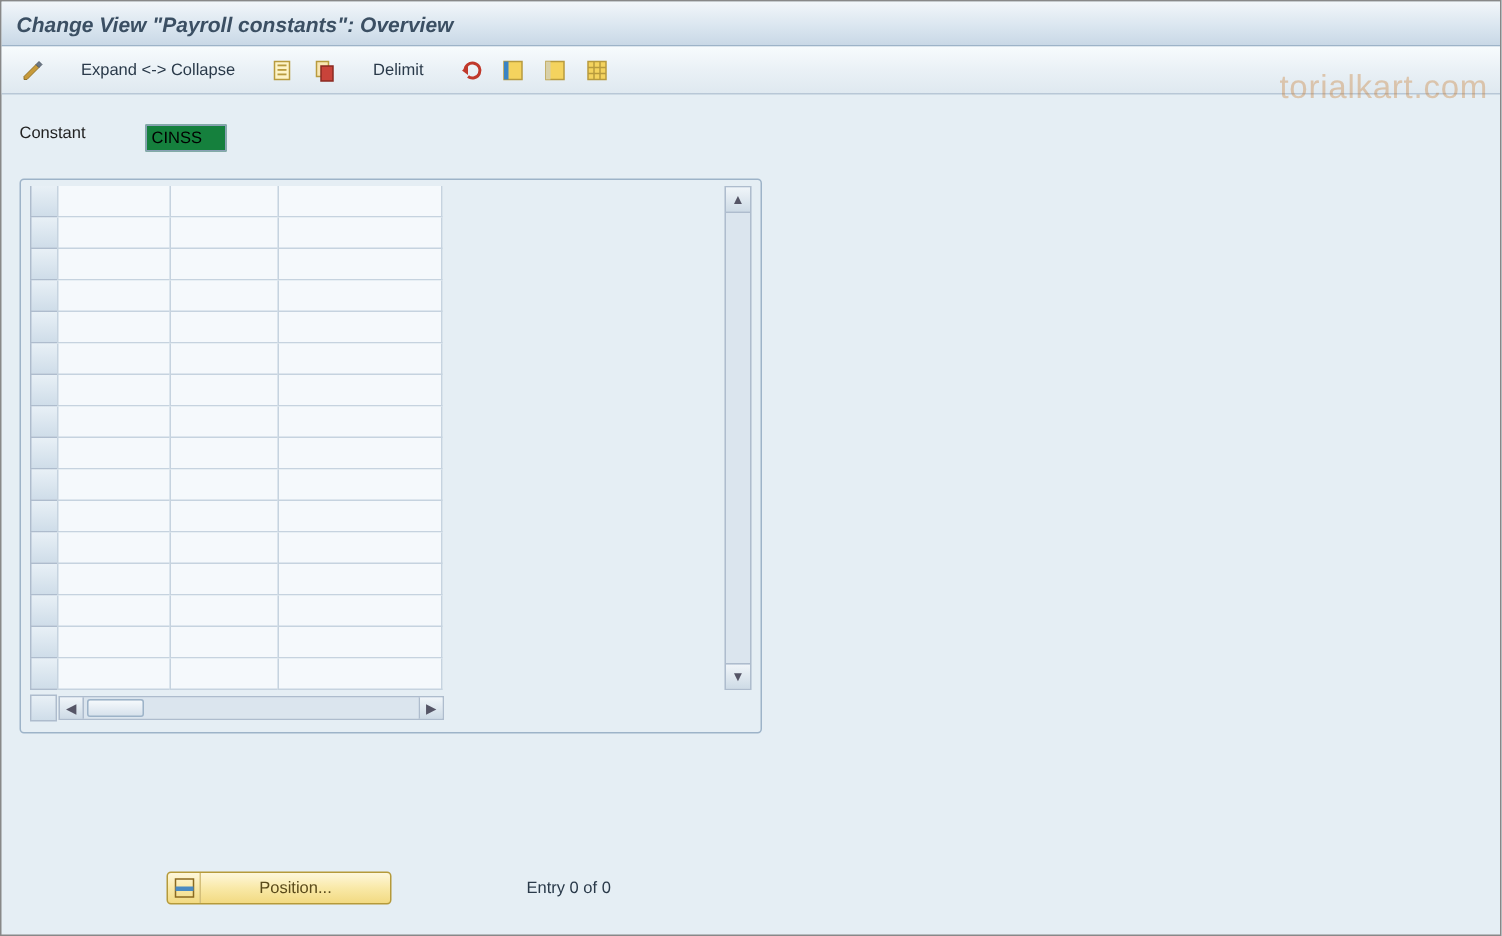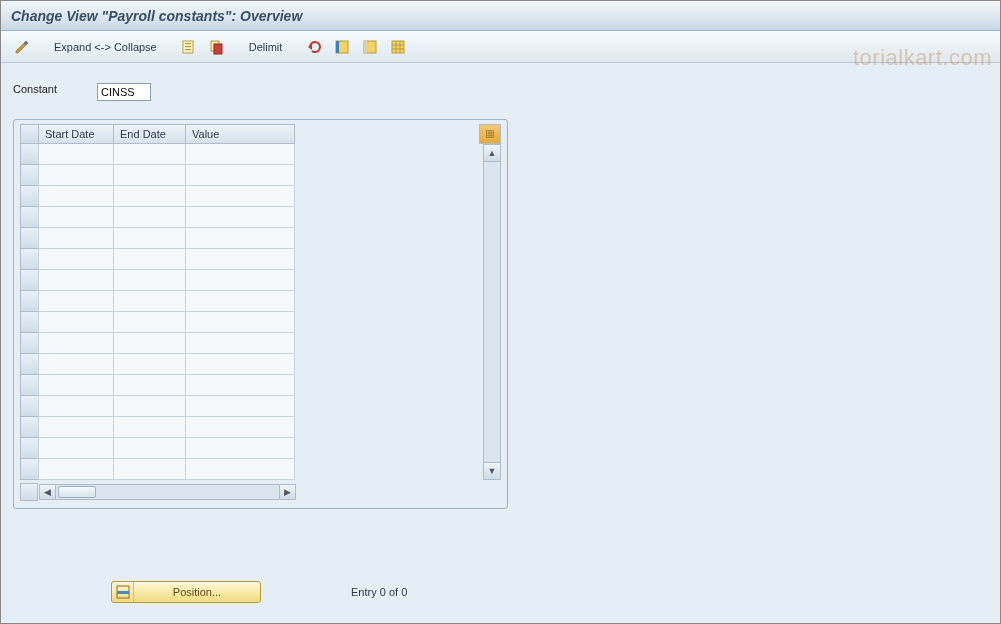--- a/index.html
+++ b/index.html
@@ -63,21 +63,21 @@
     display: flex;
     gap: 40px;
     margin: 10px 0 18px 0;
     font-size: 11px;
   }
   .field-label { color: #222; }
   .field-value {
     width: 54px;
     height: 18px;
     border: 1px solid #8aa0b5;
-    background: #ffffff;
+    background: #15803d;
     font-size: 11px;
     padding: 0 3px;
     display: flex;
     align-items: center;
   }
 
   
   .groupbox {
     width: 495px;
     border: 1px solid #9db3c8;
@@ -345,36 +345,20 @@
 
   <div class="field-row">
     <span class="field-label">Constant</span>
     <span class="field-value">CINSS</span>
   </div>
 
   <div class="groupbox">
     <div class="groupbox-body">
       <div class="tbl-wrap">
 
-        <div class="tbl-head">
-          <div class="sel-col"></div>
-          <div class="hcell col-start">Start Date</div>
-          <div class="hcell col-end">End Date</div>
-          <div class="hcell col-value">Value</div>
-          <div style="flex:1"></div>
-          <div class="hcell col-cfg">
-            <svg width="14" height="14" viewBox="0 0 14 14">
-              <rect x="1" y="1" width="12" height="12" fill="none" stroke="#8a6a20"></rect>
-              <line x1="5" y1="1" x2="5" y2="13" stroke="#8a6a20"></line>
-              <line x1="9" y1="1" x2="9" y2="13" stroke="#8a6a20"></line>
-              <line x1="1" y1="5" x2="13" y2="5" stroke="#8a6a20"></line>
-              <line x1="1" y1="9" x2="13" y2="9" stroke="#8a6a20"></line>
-            </svg>
-          </div>
-        </div>
 
         <div class="tbl-body-scroll-area">
           <div class="tbl-body-rows" id="tbl-rows">
               <div class="tbl-body-row">
                 <div class="sel-col"></div>
                 <div class="cell col-start"></div>
                 <div class="cell col-end"></div>
                 <div class="cell col-value"></div>
               </div>
               <div class="tbl-body-row">

